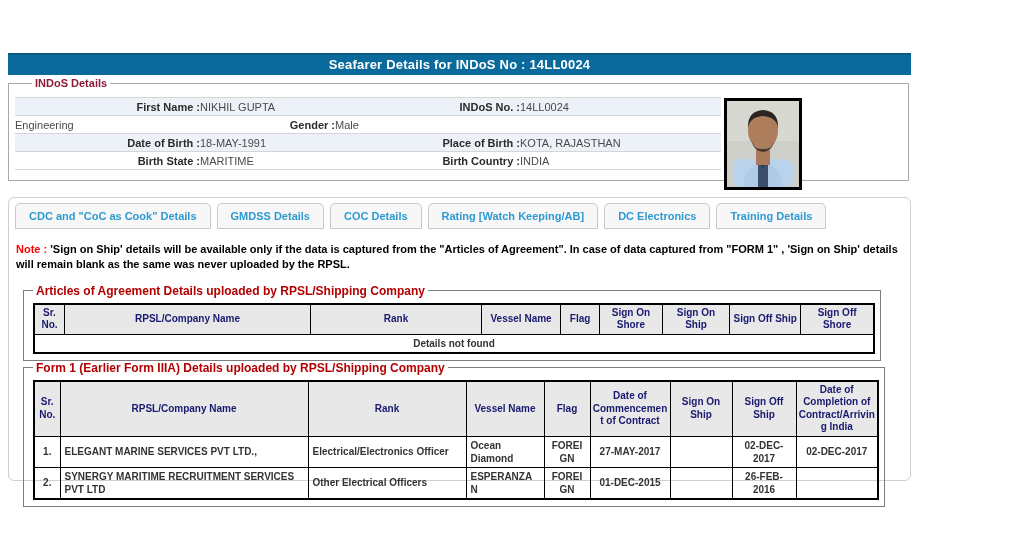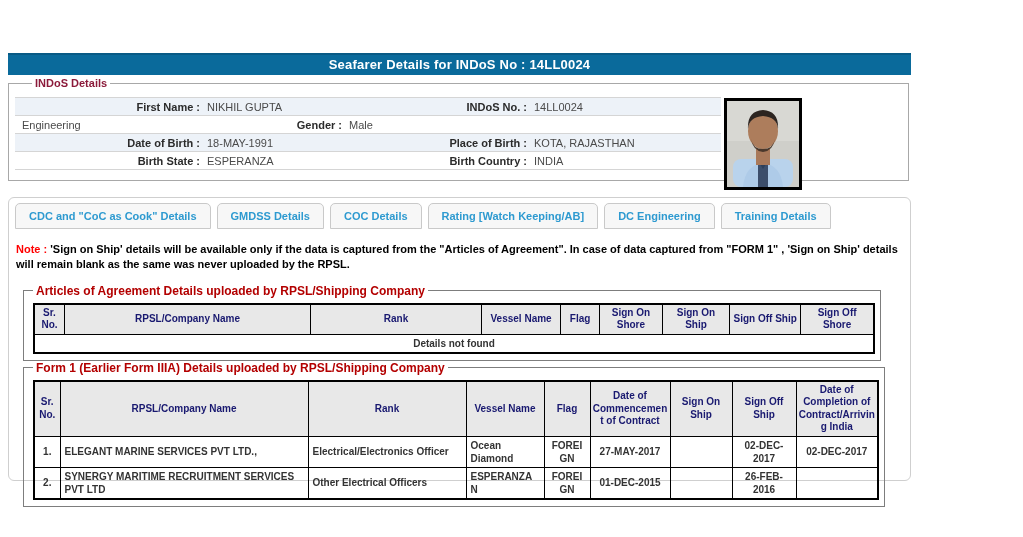--- a/index.html
+++ b/index.html
@@ -23,21 +23,21 @@
   fieldset.indos legend {
     color:#8b1a3a; font-size:11px; font-weight:bold; padding:0 3px; margin-left:17px;
   }
   .indos-rows { margin-top:6px; width:706px; border-top:1px solid #d5d5d5; }
   .detail-row {
     display:flex; align-items:center; height:18px;
     border-bottom:1px solid #d5d5d5; font-size:11px;
   }
   .detail-row.striped { background:#edf2f8; }
   .dlabel  { width:185px; text-align:right; font-weight:bold; color:#2b2b2b; }
-  .dvalue  { margin-left:7px; color:#4a4a4a; }
+  .dvalue  { color:#4a4a4a; }
   .dlabel.left  {}
   .dvalue.left  { width:228px; }
   .dlabel.right { width:92px; }
   .dvalue.right { flex:1; }
   
   .photo-frame {
     position:absolute; right:106px; top:9px; width:78px; height:92px;
     border:3px solid #000; background:#cfcfcb;
   }
   .photo-frame svg { display:block; width:100%; height:100%; }
@@ -98,21 +98,21 @@
         <span class="dvalue right">Male</span>
       </div>
       <div class="detail-row striped">
         <span class="dlabel left">Date of Birth :</span>
         <span class="dvalue left">18-MAY-1991</span>
         <span class="dlabel right">Place of Birth :</span>
         <span class="dvalue right">KOTA, RAJASTHAN</span>
       </div>
       <div class="detail-row">
         <span class="dlabel left">Birth State :</span>
-        <span class="dvalue left">ESPERANZA</span>
+        <span class="dvalue left">MARITIME</span>
         <span class="dlabel right">Birth Country :</span>
         <span class="dvalue right">INDIA</span>
       </div>
     </div>
   <div class="photo-frame">
     <svg viewBox="0 0 72 86" preserveAspectRatio="none">
       <rect x="0" y="0" width="72" height="86" fill="#cfcfca"></rect>
       <rect x="0" y="0" width="72" height="40" fill="#d8d8d3"></rect>
       <rect x="6" y="58" width="60" height="28" rx="8" fill="#b9d3ec"></rect>
       <path d="M16 86 Q18 64 36 62 Q54 64 56 86 Z" fill="#aecbe8"></path>
@@ -125,21 +125,21 @@
     </svg>
   </div>
 </fieldset>
 
 <div class="tab-widget">
   <div class="tabs" id="tabs">
       <div class="tab">CDC and "CoC as Cook" Details</div>
       <div class="tab">GMDSS Details</div>
       <div class="tab">COC Details</div>
       <div class="tab">Rating [Watch Keeping/AB]</div>
-      <div class="tab">DC Engineering</div>
+      <div class="tab">DC Electronics</div>
       <div class="tab">Training Details</div>
     </div>
 
   <div class="note">
     <span class="note-prefix">Note :</span>
     <span>'Sign on Ship' details will be available only if the data is captured from the "Articles of Agreement". In case of data captured from "FORM 1" , 'Sign on Ship' details will remain blank as the same was never uploaded by the RPSL.</span>
   </div>
 
   <fieldset class="tbl-fs articles">
     <legend>Articles of Agreement Details uploaded by RPSL/Shipping Company</legend>

